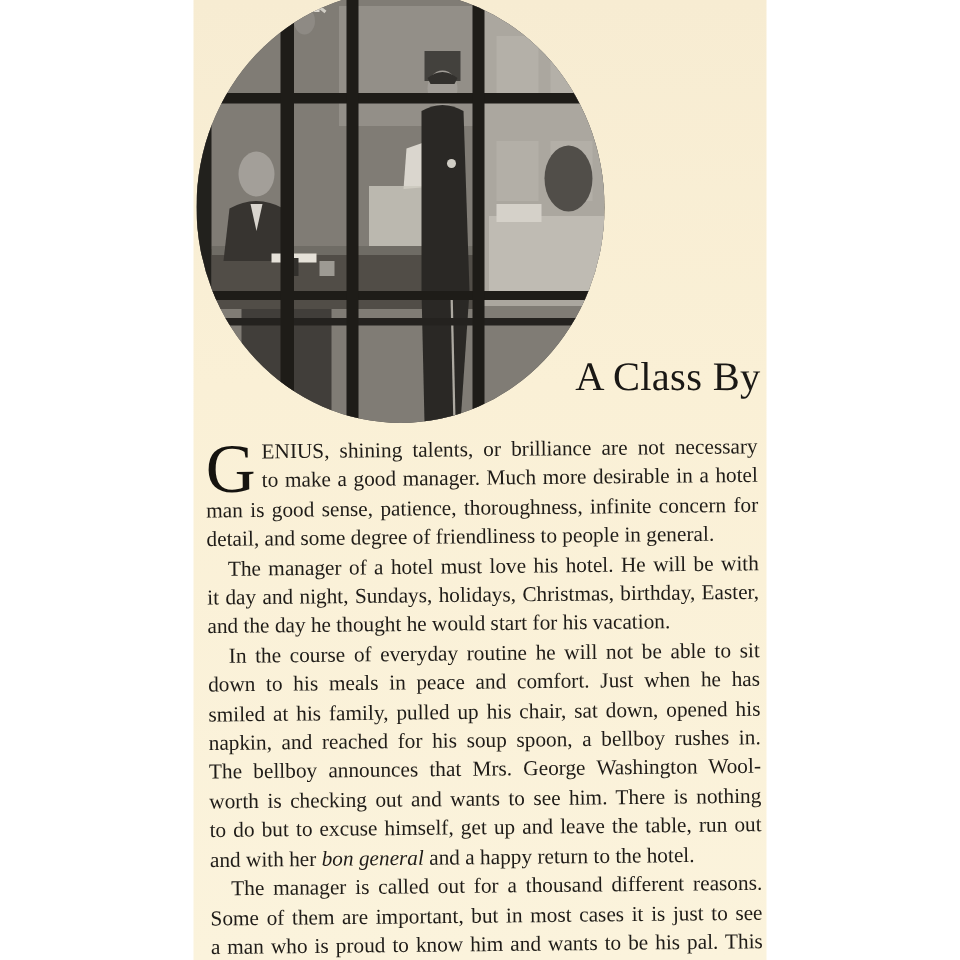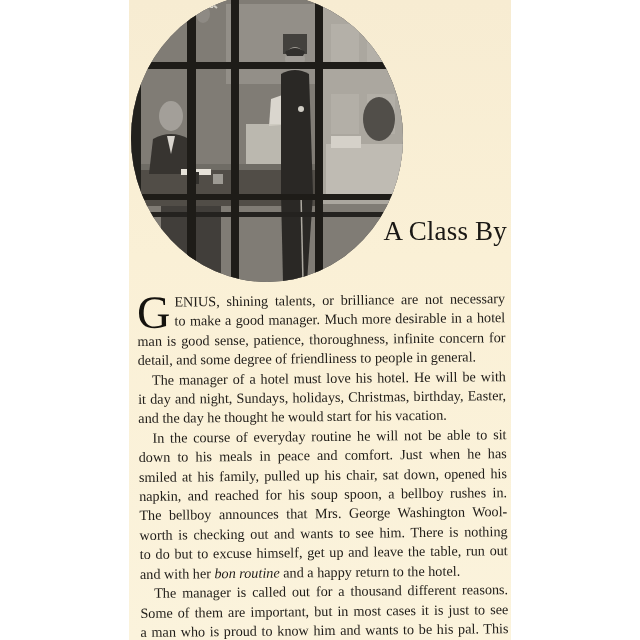--- a/index.html
+++ b/index.html
@@ -18,21 +18,21 @@
       background: radial-gradient(ellipse at 40% 45%, #9a9690 0%, #6e6a64 45%, #3a3733 100%);
     }
     .photo svg { width: 100%; height: 100%; display: block; }
     .title {
       position: absolute; left: 246px; top: 214px; width: 132px;
       text-align: right;
       font-family: "Liberation Serif", "DejaVu Serif", serif;
       font-size: 27px; line-height: 34px; color: #1a1815;
       letter-spacing: 0.2px;
     }
-    .title div { white-space: nowrap; }
+    .title div { white-space: nowrap; margin-top: 20px; }
     .body-text {
       position: absolute; left: 8px; top: 293px; width: 368px;
       font-family: "Liberation Serif", "DejaVu Serif", serif;
       font-size: 14.2px; line-height: 19.4px; color: #1f1c18;
       transform: rotate(-0.6deg); transform-origin: left top;
     }
     .line { white-space: nowrap; display: block; text-align: justify; text-align-last: justify; }
     .line.last { text-align-last: left; }
     .indent { padding-left: 14px; }
     .dropcap {
@@ -123,21 +123,21 @@
     </div>
 
     <div>
       <span class="line indent">In the course of everyday routine he will not be able to sit</span>
       <span class="line">down to his meals in peace and comfort. Just when he has</span>
       <span class="line">smiled at his family, pulled up his chair, sat down, opened his</span>
       <span class="line">napkin, and reached for his soup spoon, a bellboy rushes in.</span>
       <span class="line">The bellboy announces that Mrs. George Washington Wool-</span>
       <span class="line">worth is checking out and wants to see him. There is nothing</span>
       <span class="line">to do but to excuse himself, get up and leave the table, run out</span>
-      <span class="line last"><span>and with her </span><em>bon routine</em><span> and a happy return to the hotel.</span></span>
+      <span class="line last"><span>and with her </span><em>bon general</em><span> and a happy return to the hotel.</span></span>
     </div>
 
     <div>
       <span class="line indent">The manager is called out for a thousand different reasons.</span>
       <span class="line">Some of them are important, but in most cases it is just to see</span>
       <span class="line">a man who is proud to know him and wants to be his pal. This</span>
       <span class="line">friend will put his arm around the manager's neck and hold him</span>
 
     </div>
 

